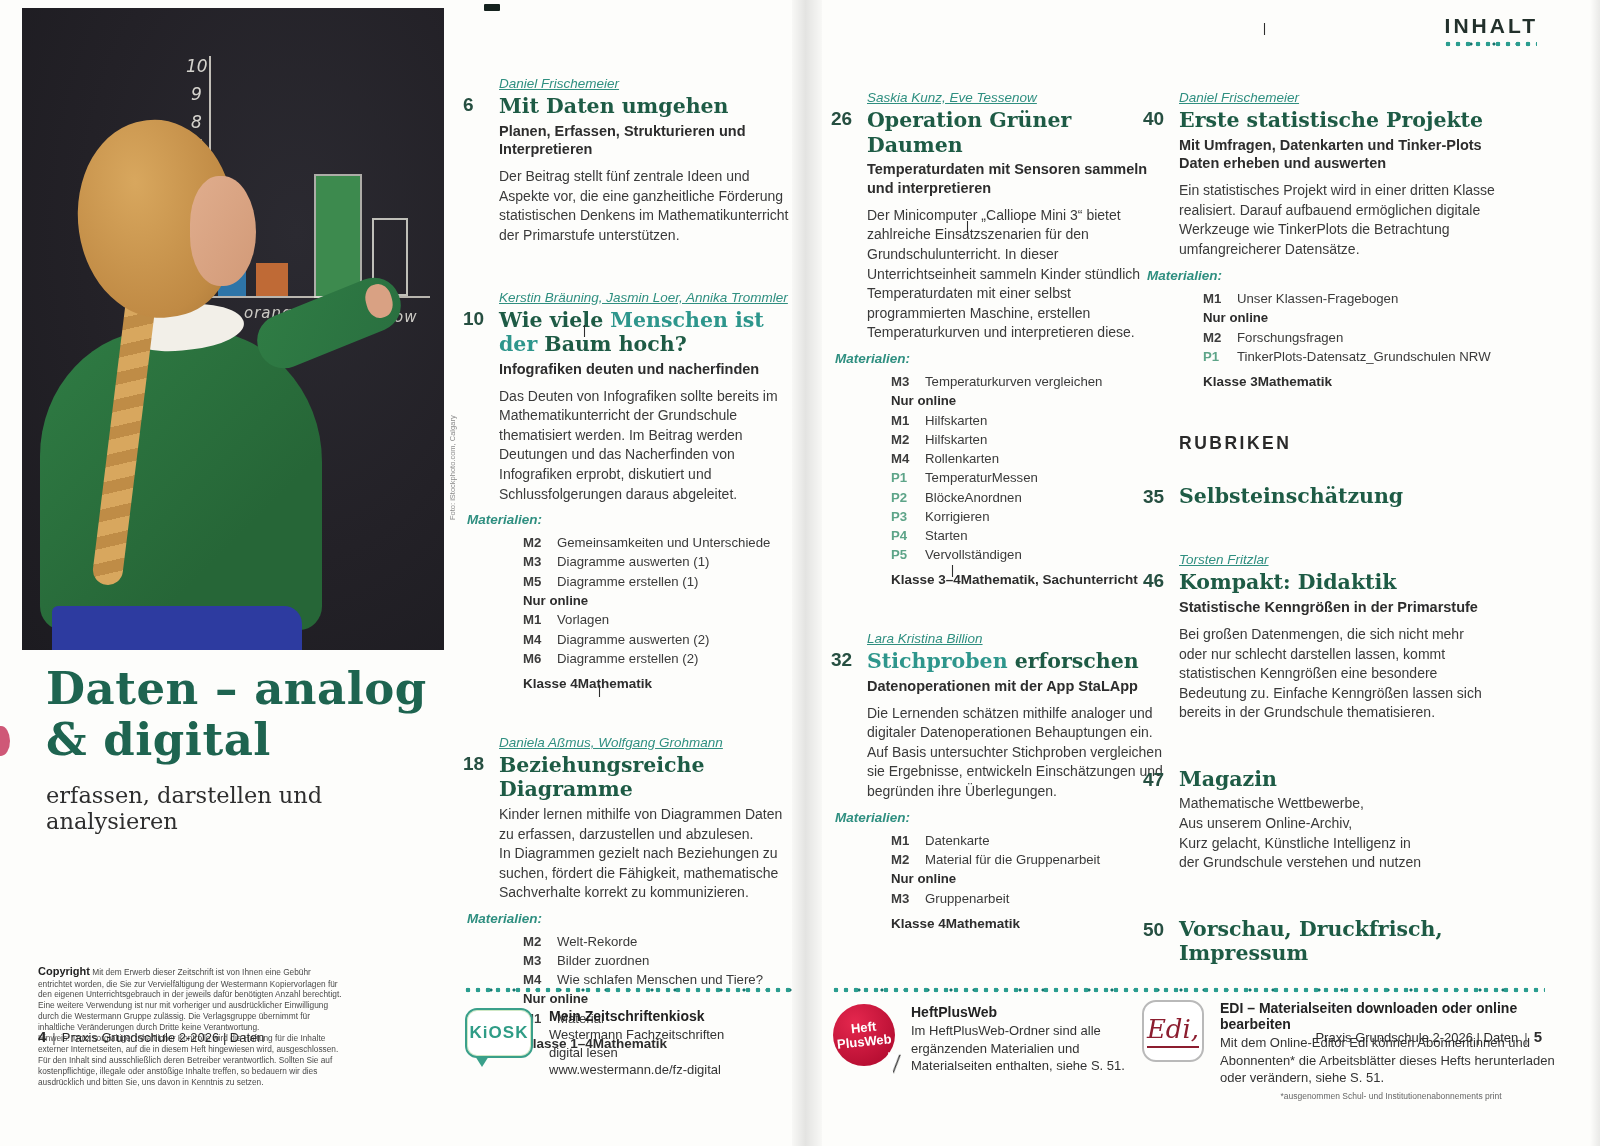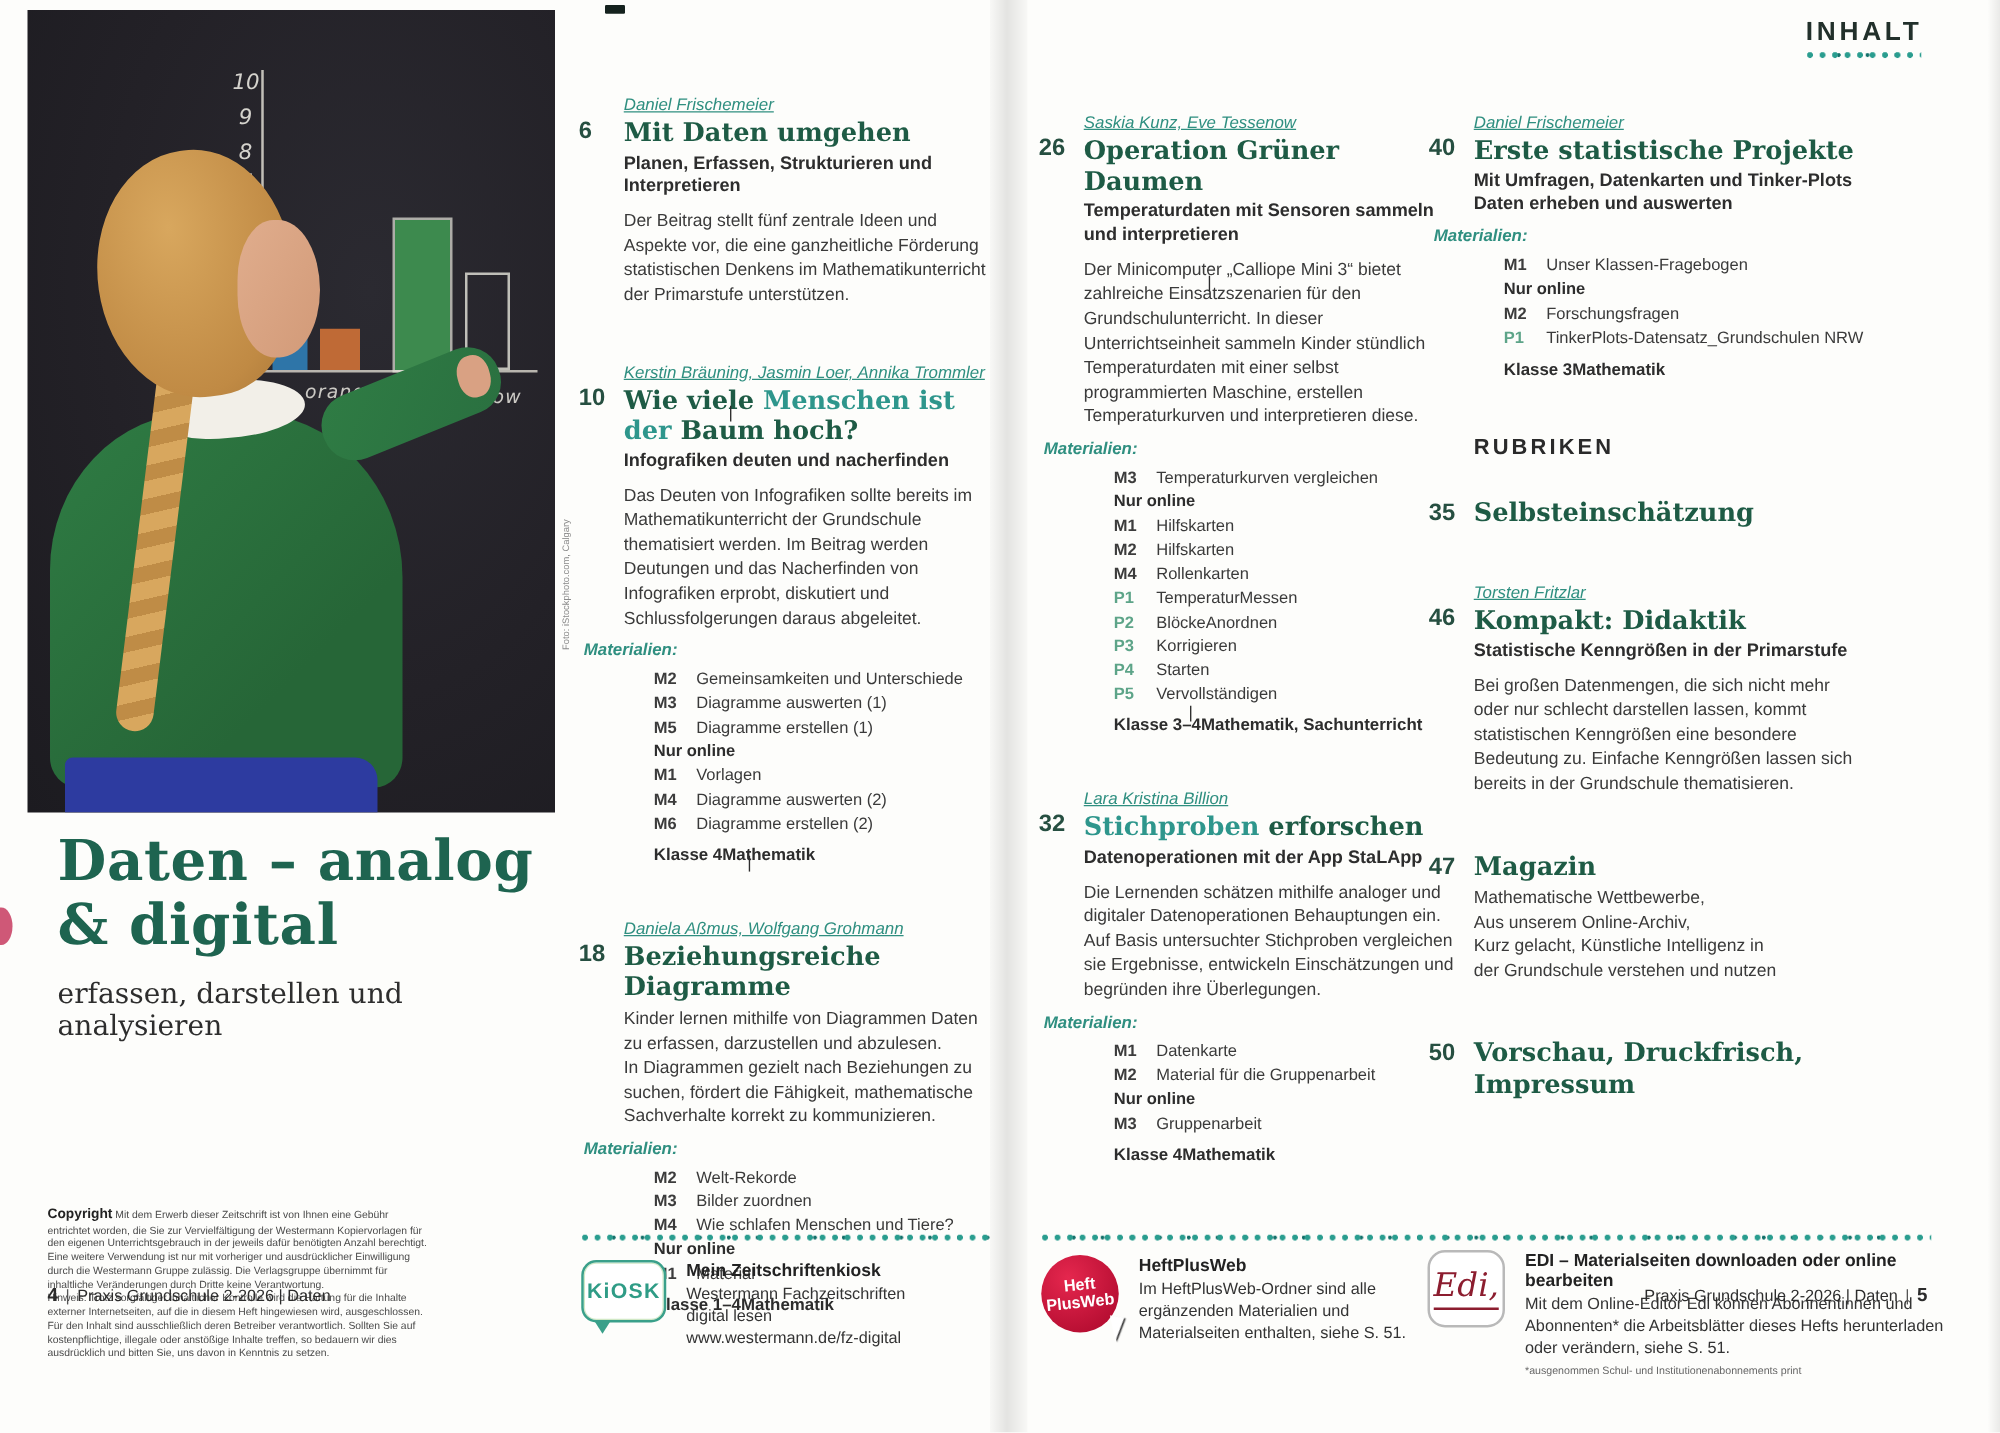--- a/index.html
+++ b/index.html
@@ -93,21 +93,21 @@
   
   .svc-sep{position:absolute;top:984px;}
   #sep-l{left:465px;width:330px;}
   #sep-r{left:833px;width:712px;}
   .svc{position:absolute;display:flex;gap:16px;align-items:flex-start;}
   #svc-kiosk{left:465px;top:1008px;width:330px;}
   #svc-hpw{left:833px;top:1004px;width:330px;}
   #svc-edi{left:1142px;top:1000px;width:420px;}
   .svc-title{font-weight:bold;font-size:14px;color:#222;margin-bottom:2px;}
   .svc-body{font-size:13px;line-height:1.35;color:#333;white-space:pre-line;}
-  .svc-foot{font-size:8.5px;color:#666;margin-top:4px;}
+  .svc-foot{font-size:8.5px;color:#666;margin-top:4px;text-align:center;}
   
   .kiosk-logo{flex:none;width:64px;height:46px;border:2.5px solid #3aa08a;border-radius:12px;position:relative;
     display:flex;align-items:center;justify-content:center;background:#fff;
     box-shadow:inset 0 0 0 1px rgba(120,190,90,.35);}
   .kiosk-logo span{font-size:17px;font-weight:bold;color:#2f9c86;letter-spacing:1px;}
   .kiosk-tail{position:absolute;left:8px;bottom:-11px;width:0;height:0;
     border-left:7px solid transparent;border-right:7px solid transparent;border-top:11px solid #3aa08a;}
   
   .hpw-logo{flex:none;width:62px;height:62px;border-radius:50%;position:relative;
     background:radial-gradient(circle at 35% 30%, #e5274e, #b80f33 75%);
@@ -320,20 +320,21 @@
       <div class="klasse"><span>Klasse 4</span><span class="bar">|</span><span>Mathematik</span></div>
     </div>
   </div>
 <div class="col" id="col-c">
   <div id="col-c-top">
       <div class="article">
         <div class="pnum">40</div>
         <div class="authors">Daniel Frischemeier</div>
         <h2 class="a-title"><span>Erste statistische Projekte</span></h2>
         <div class="a-sub">Mit Umfragen, Datenkarten und Tinker-Plots Daten erheben und auswerten</div>
+        <div class="a-desc">Ein statistisches Projekt wird in einer dritten Klasse realisiert. Darauf aufbauend ermöglichen digitale Werkzeuge wie TinkerPlots die Betrachtung umfangreicherer Datensätze.</div>
         <div class="materials-label">Materialien:</div>
         <div class="mat-row">
           <span class="mat-code">M1</span>
           <span>Unser Klassen-Fragebogen</span>
         </div>
         <div class="mat-header">Nur online</div>
         <div class="mat-row">
           <span class="mat-code">M2</span>
           <span>Forschungsfragen</span>
         </div>

